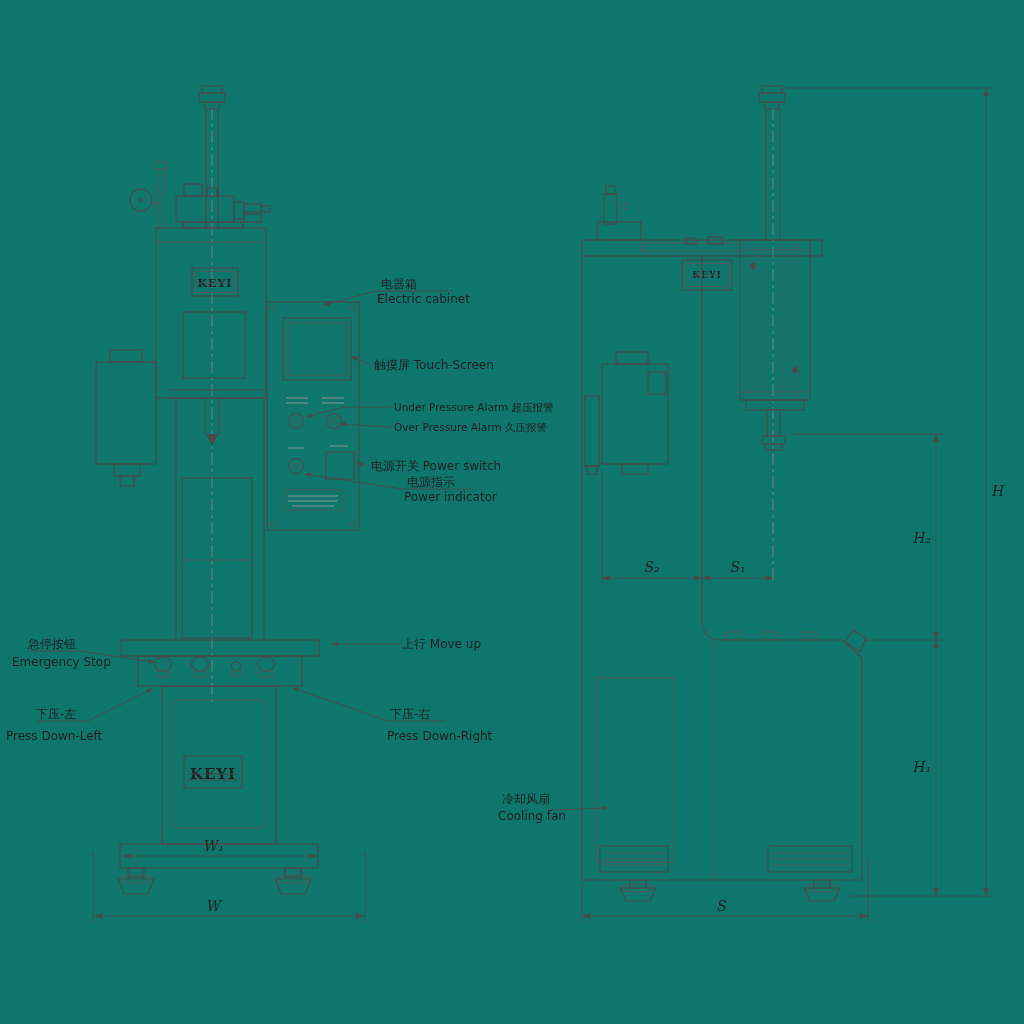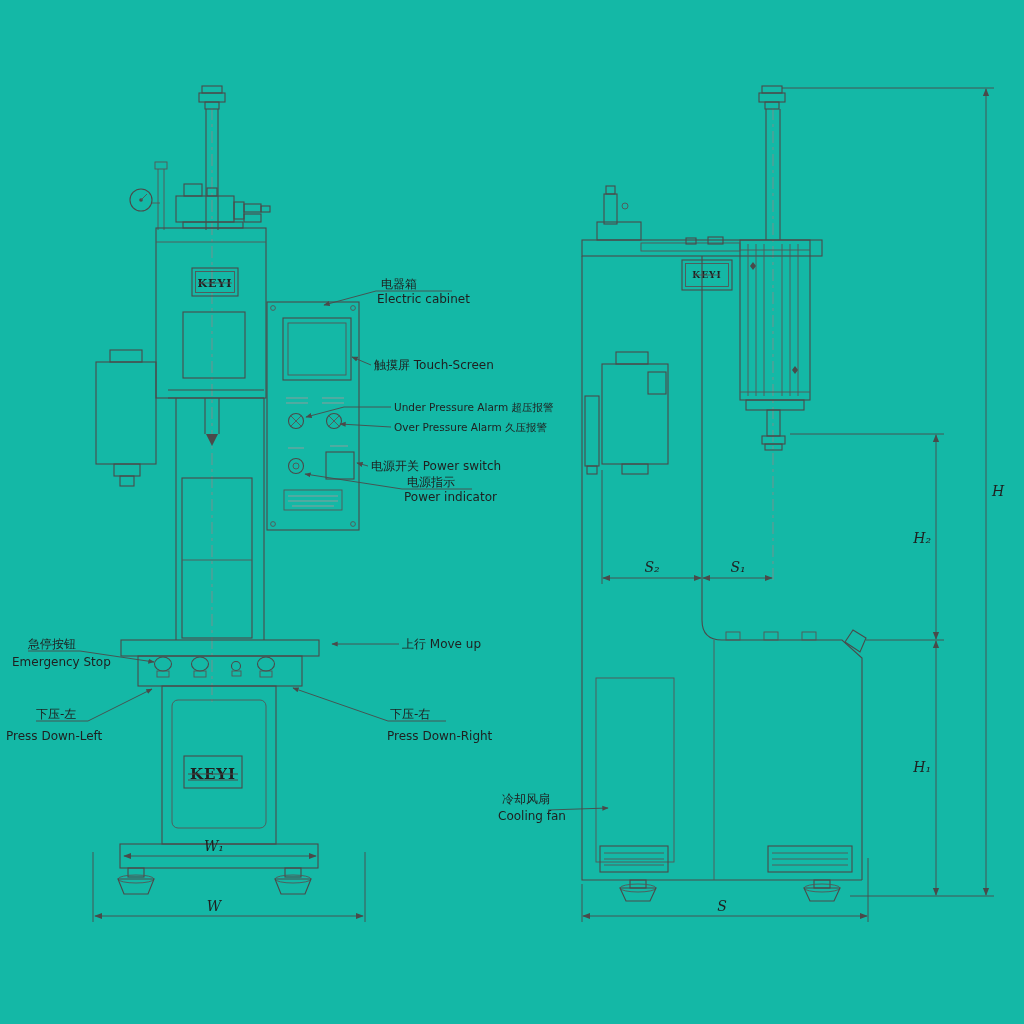--- a/index.html
+++ b/index.html
@@ -1,16 +1,16 @@
 <!DOCTYPE html>
 <html><head>
 <meta charset="utf-8">
 <style>
   html,body{margin:0;padding:0;background:#ffffff;}
-  .page{position:relative;width:1024px;height:1024px;background:#14b8a6;overflow:hidden;}
+  .page{position:relative;width:1024px;height:1024px;background:#0f766e;overflow:hidden;}
   svg{display:block;}
   .ln{fill:none;stroke:#4a4a4a;stroke-width:1.1;}
   .ln2{fill:none;stroke:#555555;stroke-width:0.9;}
   .cl{fill:none;stroke:#8a8a8a;stroke-width:0.8;stroke-dasharray:12 4 3 4;}
   .ld{fill:none;stroke:#4a4a4a;stroke-width:0.9;}
   .tt{fill:none;stroke:#9a9a9a;stroke-width:0.9;}
   .solid{fill:#4a4a4a;stroke:none;}
   text{fill:#1f1f1f;font-family:"DejaVu Sans","Liberation Sans",sans-serif;font-size:12px;}
   .cn{font-size:12px;}
   .en{font-size:12px;}

